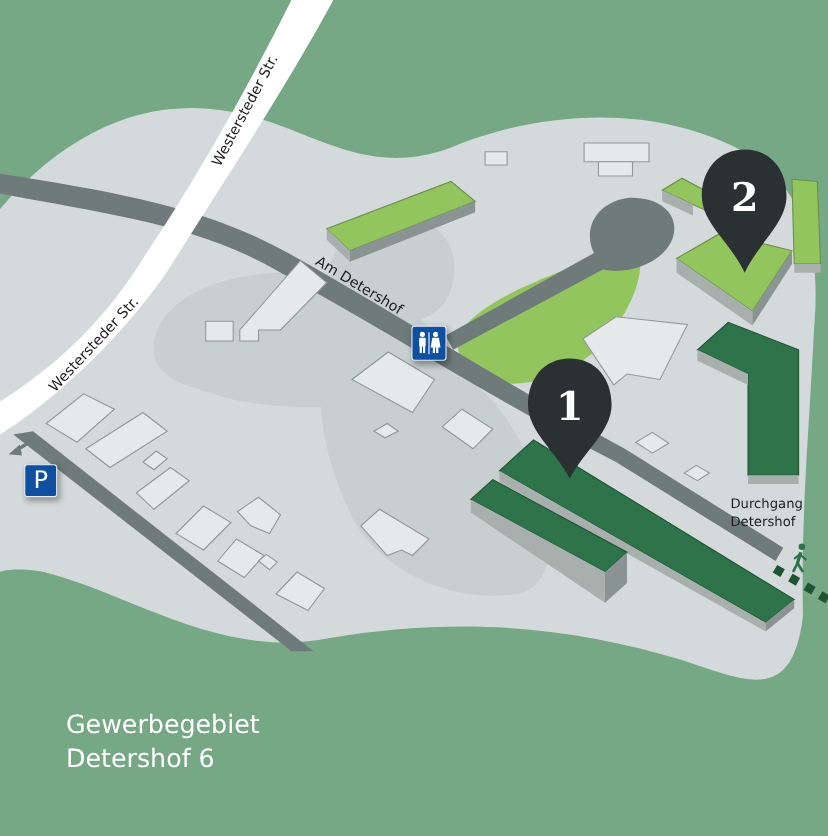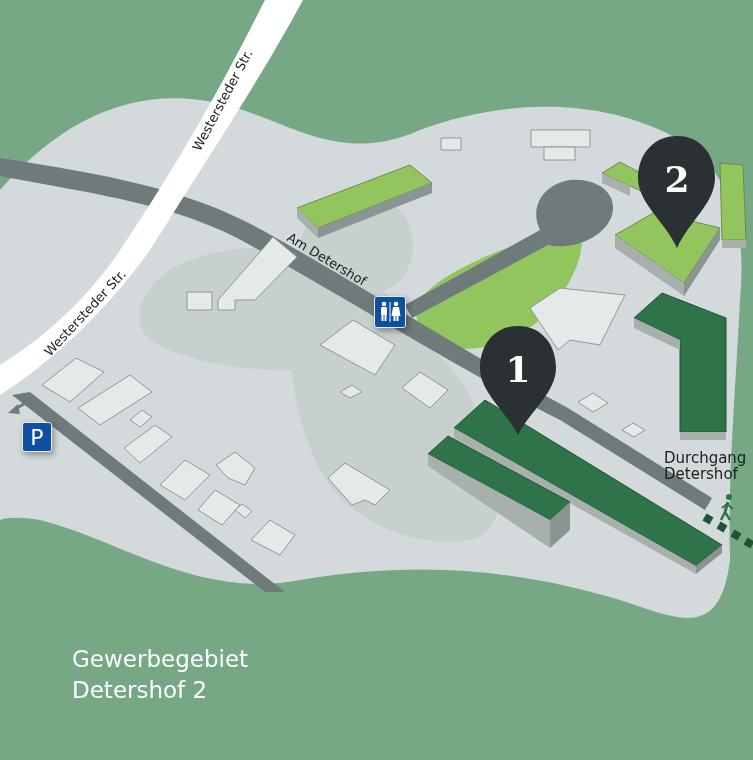--- a/index.html
+++ b/index.html
@@ -1,21 +1,21 @@
 <!DOCTYPE html>
 <html><head>
 <meta charset="utf-8">
 <style>
   html, body { margin: 0; padding: 0; background: #ffffff; }
   .frame { position: relative; width: 753px; height: 760px; overflow: hidden; background: #76a886; }
   svg { position: absolute; left: 0; top: 0; }
   .street-label { font-family: "DejaVu Sans", sans-serif; font-size: 13px; fill: #1c1c1c; }
   .title { position: absolute; left: 60px; top: 644px; font-family: "DejaVu Sans", sans-serif; font-size: 23px; line-height: 31px; color: #ffffff; }
-  .title div { white-space: nowrap; margin-left: 12px; }
-  .passage { position: absolute; left: 664px; top: 450px; font-family: "DejaVu Sans", sans-serif; font-size: 15px; line-height: 16px; color: #1c1c1c; text-align: left; }
+  .title div { white-space: nowrap; }
+  .passage { position: absolute; left: 664px; top: 450px; font-family: "DejaVu Sans", sans-serif; font-size: 12px; line-height: 16px; color: #1c1c1c; text-align: left; }
   .parking { position: absolute; left: 22px; top: 422px; width: 30px; height: 30px; background: #0e4fa0; border-radius: 3px; color: #fff; font-family: "DejaVu Sans", sans-serif; font-size: 22px; line-height: 30px; text-align: center; box-shadow: 2px 3px 6px rgba(0,0,0,0.35); border: 1px solid #e4ecf6; box-sizing: border-box; }
   .wc { position: absolute; left: 374px; top: 296px; width: 32px; height: 32px; background: #0e4fa0; border-radius: 3px; box-shadow: 2px 3px 6px rgba(0,0,0,0.35); border: 1px solid #e4ecf6; box-sizing: border-box; }
   .pin-label { font-family: "DejaVu Serif", serif; font-weight: bold; font-size: 36px; fill: #ffffff; }
 </style>
 </head>
 <body>
 
 <div class="frame">
   <svg width="753" height="760" viewBox="0 0 753 760">
 
@@ -148,15 +148,15 @@
     </svg>
   </div>
 
   <div class="passage">
     <div>Durchgang</div>
     <div>Detershof</div>
   </div>
 
   <div class="title">
     <div>Gewerbegebiet</div>
-    <div>Detershof 2</div>
+    <div>Detershof 6</div>
   </div>
 </div>
 
 </body></html>

